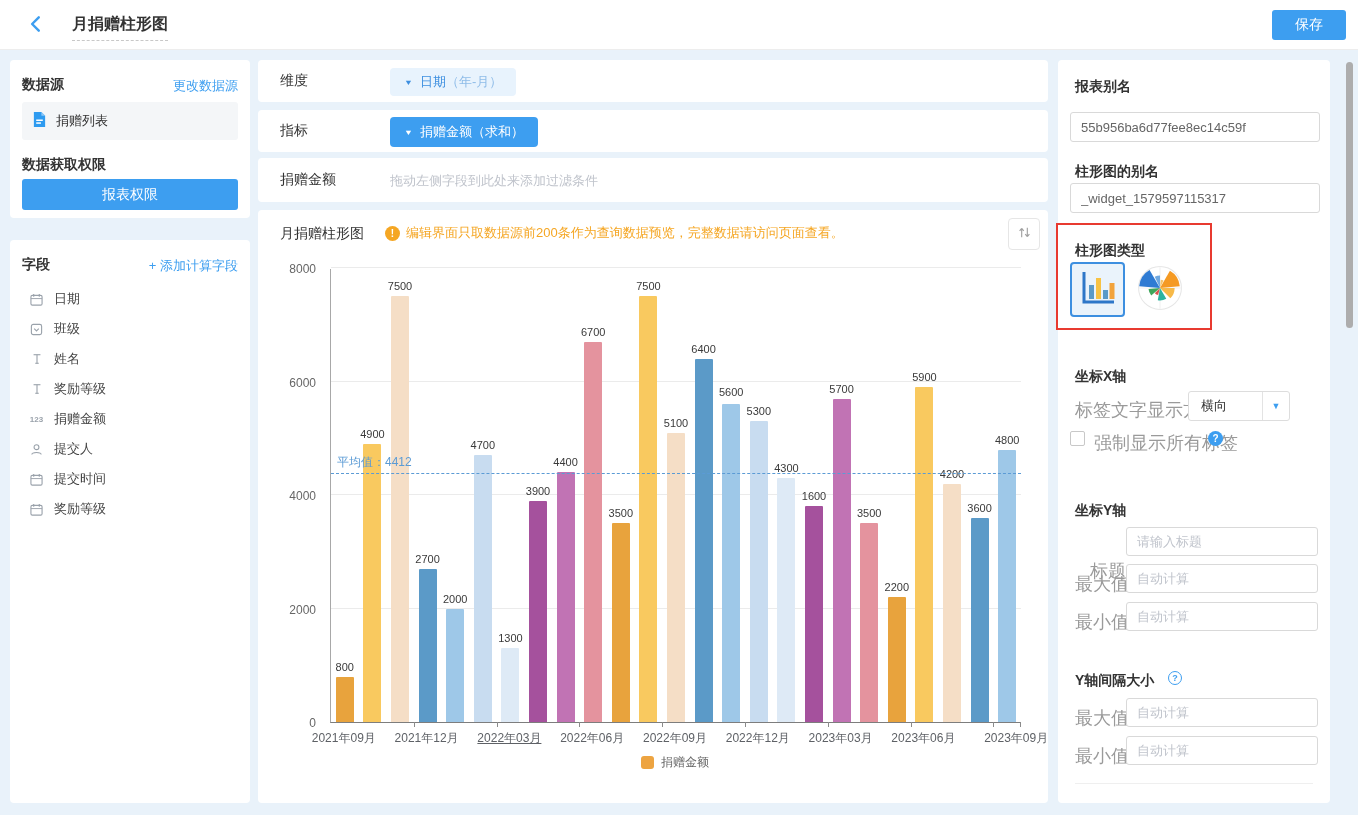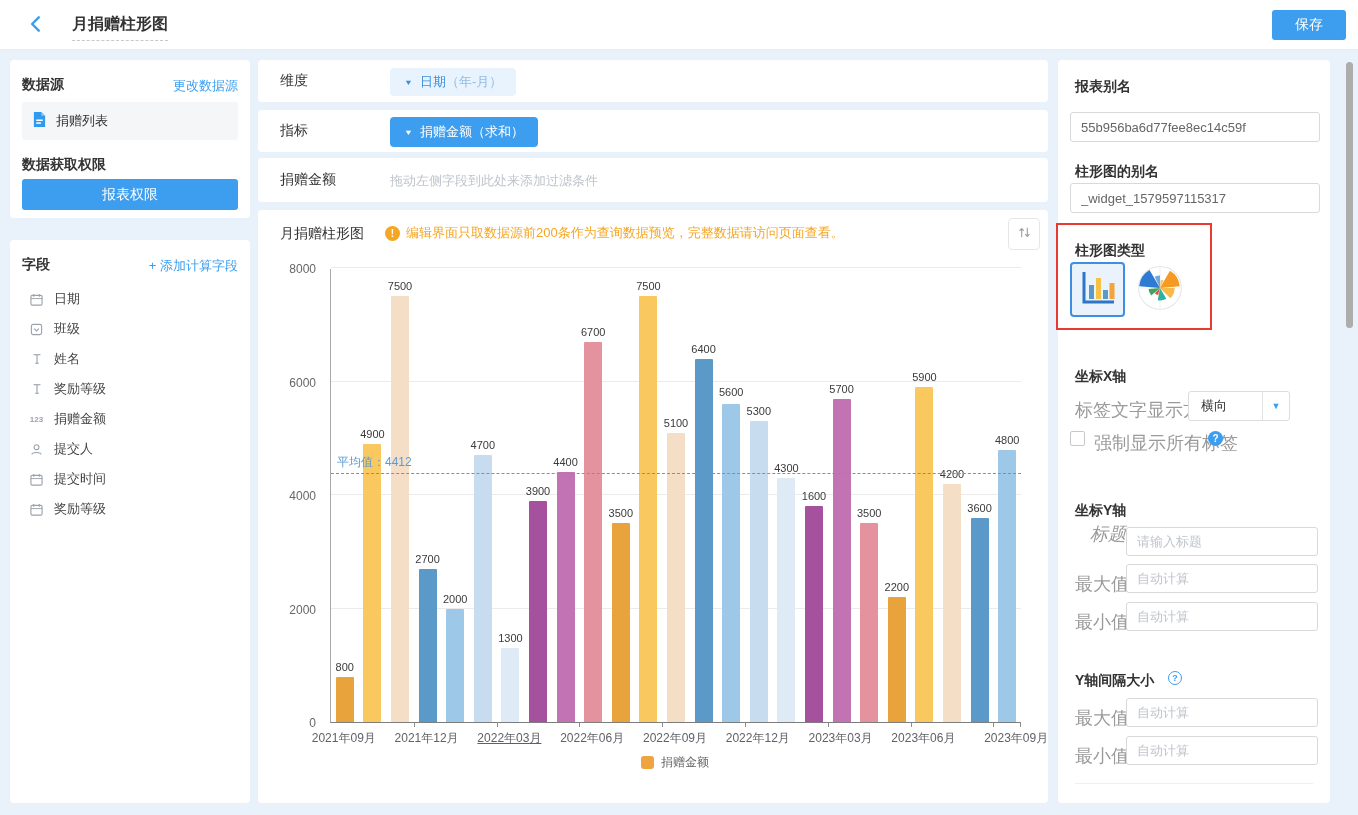--- a/index.html
+++ b/index.html
@@ -365,21 +365,21 @@
     <div class="rp-gray-label" style="left:17px; top:338px;">标签文字显示方向</div>
     <div class="select-box">
       <span class="sel-text">横向</span>
       <span class="sel-caret">▼</span>
     </div>
     <span class="checkbox"></span>
     <div class="rp-gray-label" style="left:36px; top:371px;">强制显示所有标签</div>
     <span class="badge-circle help-filled" style="position:absolute; left:150px; top:371px;">?</span>
 
     <div class="rp-title" style="top:442px;">坐标Y轴</div>
-    <div class="rp-gray-label" style="left:32px; top:462px;font-style:italic;">标题</div>
+    <div class="rp-gray-label" style="left:32px; top:499px;">标题</div>
     <input class="rp-input in-small" style="top: 467px;" placeholder="请输入标题">
     <div class="rp-gray-label" style="left:17px; top:512px;">最大值</div>
     <input class="rp-input in-small" style="top: 504px;" placeholder="自动计算">
     <div class="rp-gray-label" style="left:17px; top:550px;">最小值</div>
     <input class="rp-input in-small" style="top: 542px;" placeholder="自动计算">
 
     <div class="rp-title" style="top:612px;text-align:right;">Y轴间隔大小</div>
     <span class="badge-circle help-outline" style="position:absolute; left:110px; top:611px;">?</span>
     <div class="rp-gray-label" style="left:17px; top:646px;">最大值</div>
     <input class="rp-input in-small" style="top: 638px;" placeholder="自动计算">

